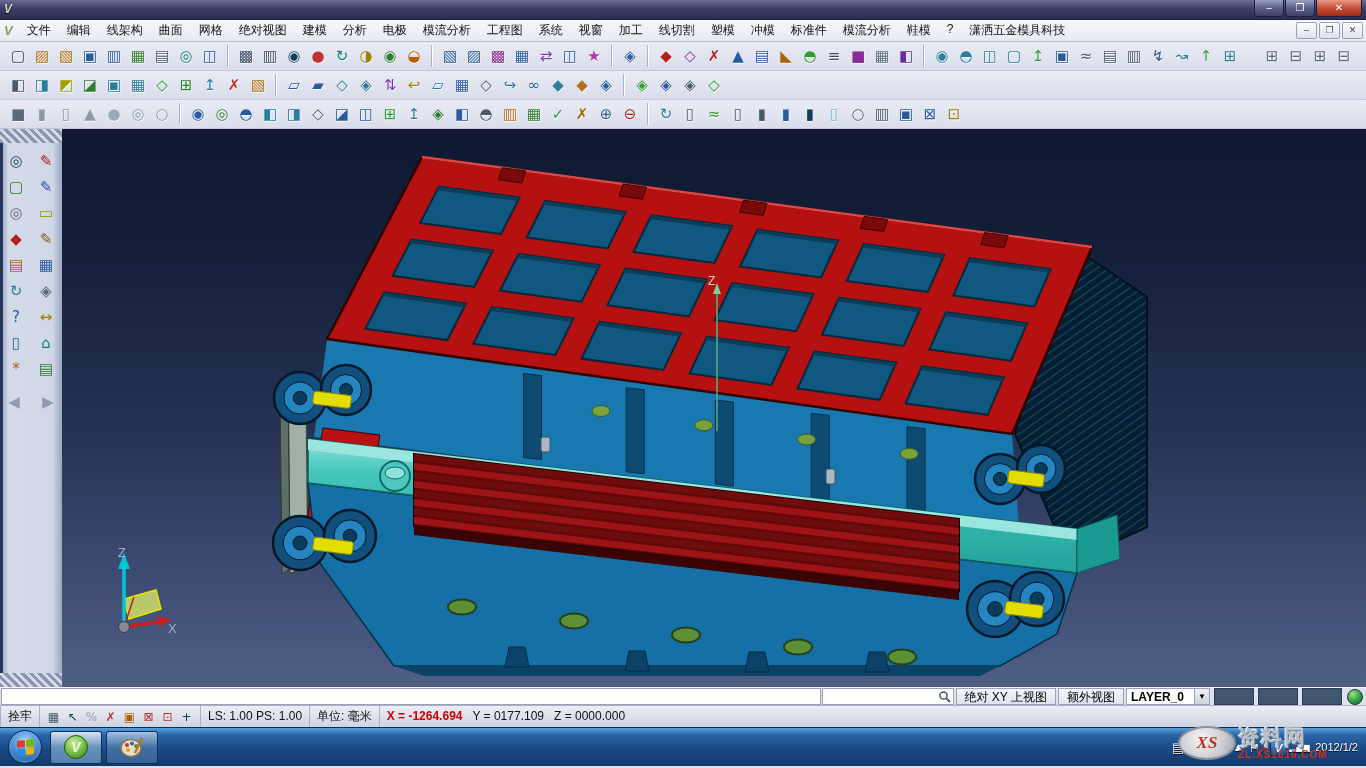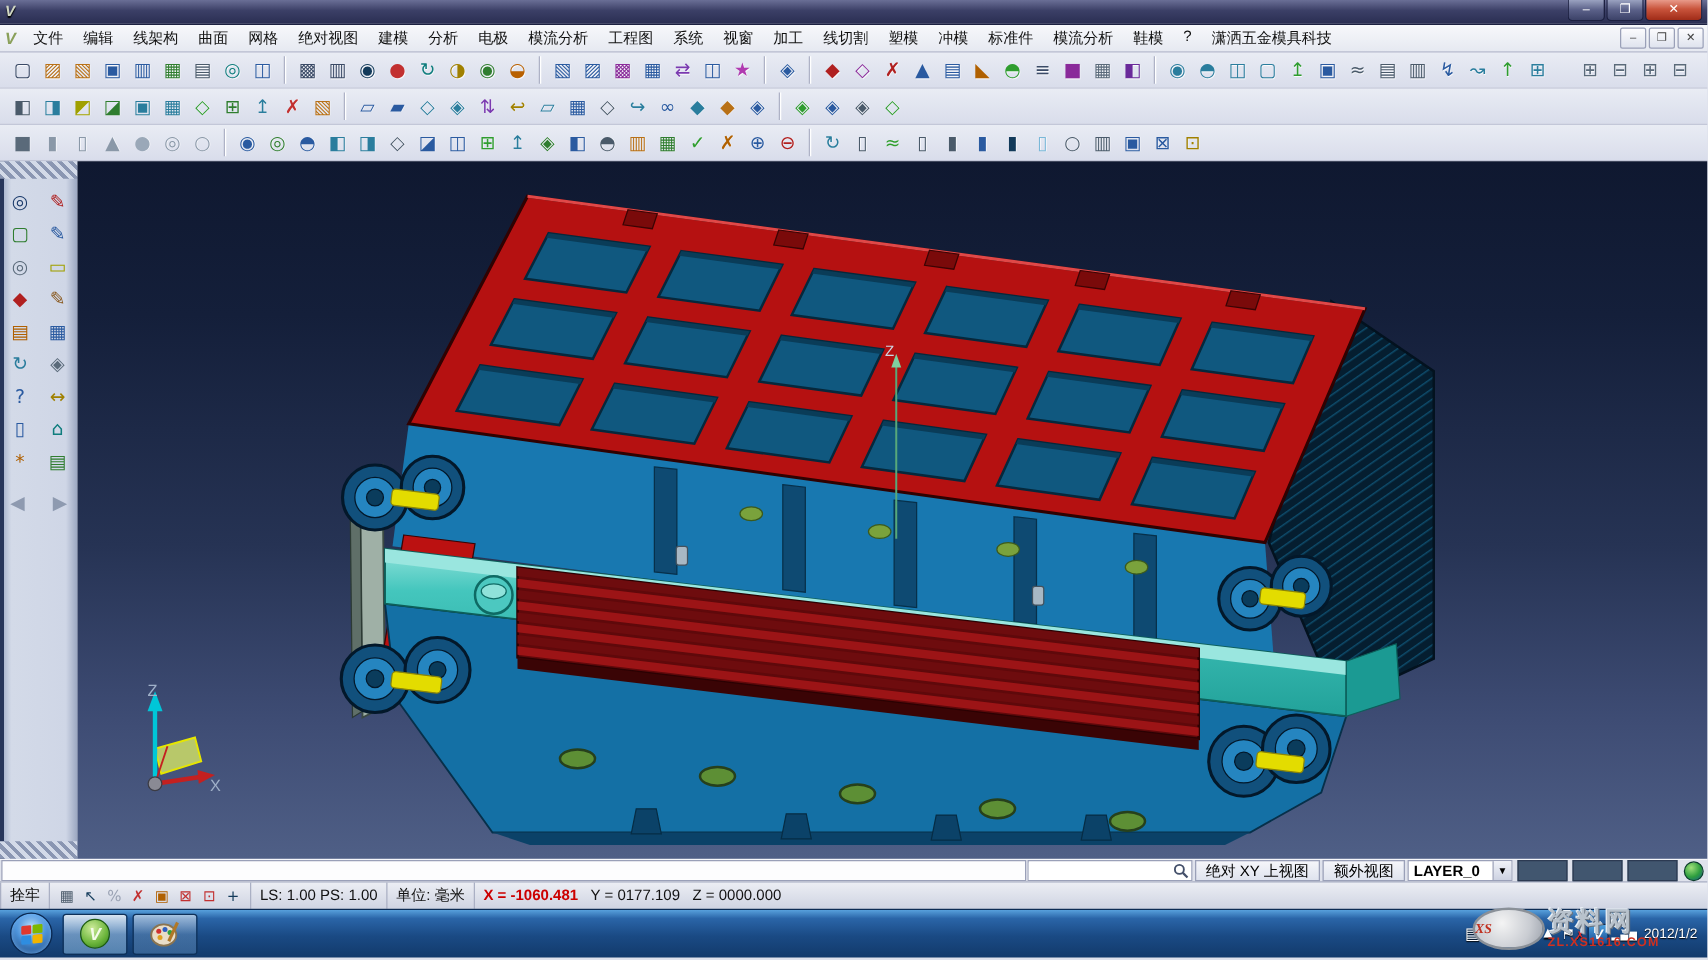--- a/index.html
+++ b/index.html
@@ -130,21 +130,21 @@
     font-weight:bold; font-style:italic; margin:0 2px; }
   .tray-clock { font-size:11px; text-align:center; line-height:13px; padding:0 6px;
     text-shadow:0 1px 1px #000; }
 
   
   .watermark { position:absolute; right:2px; bottom:1px; width:186px; height:44px;
     display:flex; align-items:center; pointer-events:none; z-index:9; }
   .wm-oval { width:58px; height:34px; border-radius:50%; background:
     radial-gradient(circle at 40% 35%,#f4f4f4,#c9ccd2 60%,#9aa0aa);
     border:2px solid #8a9098; color:#c03020; font-weight:bold; font-style:italic;
-    font-size:11px; text-align:left; line-height:30px; font-family:"Liberation Serif",serif; }
+    font-size:17px; text-align:center; line-height:30px; font-family:"Liberation Serif",serif; }
   .wm-txt { margin-left:2px; }
   .wm-name { font-size:21px; font-weight:bold; color:#b8c2cc;
     text-shadow:1px 1px 0 #6a7480, -1px -1px 0 #e8eef4; letter-spacing:2px;
     line-height:22px; }
   .wm-url { font-size:10px; color:#d03020; font-weight:bold; letter-spacing:1px; }
 </style>
 </head>
 <body>
 
 <div class="titlebar">
@@ -603,21 +603,21 @@
       <span class="sb-ico" style="color: rgb(154, 162, 180);">%</span>
       <span class="sb-ico" style="color: rgb(194, 48, 48);">✗</span>
       <span class="sb-ico" style="color: rgb(176, 96, 0);">▣</span>
       <span class="sb-ico" style="color: rgb(194, 48, 48);">⊠</span>
       <span class="sb-ico" style="color: rgb(194, 48, 48);">⊡</span>
       <span class="sb-ico" style="color: rgb(18, 58, 90);">+</span>
     </div>
   <div class="sb-cell">LS: 1.00 PS: 1.00</div>
   <div class="sb-cell">单位: 毫米</div>
   <div class="sb-cell" style="display:flex;gap:10px;border-left:1px solid #aab0c4;">
-    <span class="coord-x">X = -1060.481</span>
+    <span class="coord-x">X = -1264.694</span>
     <span>Y = 0177.109</span>
     <span>Z = 0000.000</span>
   </div>
 </div>
 
 <div class="taskbar">
   <div class="start-orb">
     <div class="winflag">
       <i style="background:#e0392e;"></i>
         <i style="background:#7db700;"></i>

